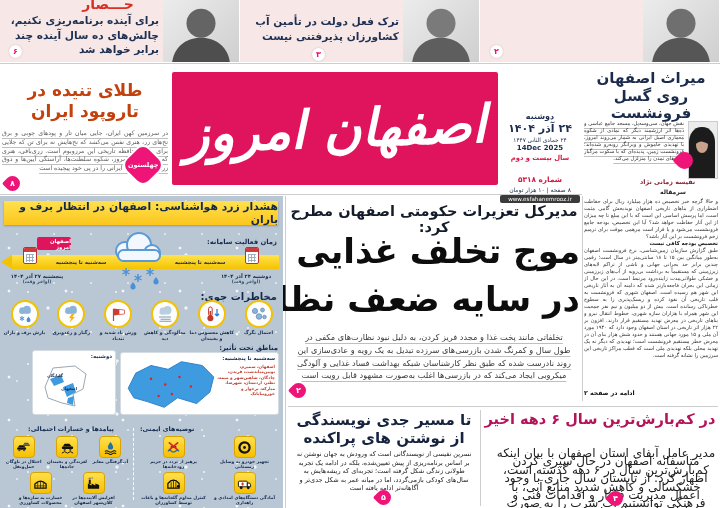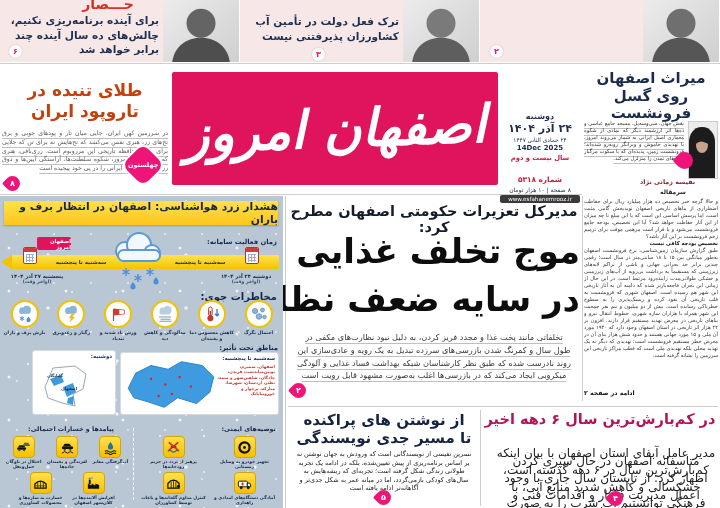--- a/index.html
+++ b/index.html
@@ -125,21 +125,21 @@
      border:2px solid #f2c200;display:flex;align-items:center;justify-content:center}
   .hz .hz-lb{margin-top:2px;font-size:4.6px;line-height:5.6px;font-weight:700}
   #wx-rg-label{position:absolute;right:5px;top:148px;font-size:6.8px;font-weight:800}
   .mapbox{position:absolute;background:#fff;border:1px solid #d4dce2;border-radius:3px;overflow:hidden}
   .map-title{position:absolute;right:3px;top:2px;font-size:5.4px;font-weight:800;color:#13294e}
   .map-cities{position:absolute;right:3px;top:11px;width:58px;font-size:4.2px;line-height:5.4px;
      color:#c0392b;text-align:right;font-weight:700}
   .map-tag{position:absolute;font-size:4px;color:#13294e;font-weight:700}
   #wx-dmg-label{position:absolute;left:8px;top:229px;width:126px;text-align:center;
      font-size:6.4px;font-weight:800}
-  #wx-tips-label{position:absolute;left:140px;top:229px;width:136px;text-align:right;
+  #wx-tips-label{position:absolute;left:140px;top:229px;width:136px;text-align:left;
      font-size:6.4px;font-weight:800}
   .ic-row{position:absolute;display:flex;justify-content:space-around}
   .sq-cell{text-align:center}
   .sq-ic{width:22px;height:22px;border-radius:4px;margin:0 auto;
      background:linear-gradient(#ffe14d,#f7bf00);border:1px solid #d9a400;
      display:flex;align-items:center;justify-content:center}
   .sq-lb{margin-top:1px;font-size:4.4px;line-height:5.3px;font-weight:700;color:#13294e}
   #wx-dash{position:absolute;left:133px;top:232px;height:72px;border-left:1px dashed #fff}
 </style>
 </head>
@@ -238,22 +238,22 @@
 
   <div id="kicker">مدیرکل تعزیرات حکومتی اصفهان مطرح کرد:</div>
   <div class="mh" style="top:228px">موج تخلف غذایی</div>
   <div class="mh" style="top:276px">در سایه ضعف نظارت</div>
   <div id="lead" class="ruled">تخلفاتی مانند پخت غذا و مجدد فریز کردن، به دلیل نبود نظارت‌های مکفی در طول سال و کمرنگ شدن بازرسی‌های سرزده تبدیل به یک رویه و عادی‌سازی این روند نادرست شده که طبق نظر کارشناسان شبکه بهداشت فساد غذایی و آلودگی میکروبی ایجاد می‌کند که در بازرسی‌ها اغلب به‌صورت مشهود قابل رویت است</div>
   <div class="pbadge" style="left:291px;top:383px">
     <span>۲</span>
   </div>
 
   <div id="bm-head">
+    <div>تا مسیر جدی نویسندگی</div>
     <div>از نوشتن های پراکنده</div>
-    <div>تا مسیر جدی نویسندگی</div>
   </div>
   <div id="bm-body">نسرین نفیسی از نویسندگانی است که ورودش به جهان نوشتن نه بر اساس برنامه‌ریزی از پیش تعیین‌شده، بلکه در ادامه یک تجربه طولانی زندگی شکل گرفته است؛ تجربه‌ای که ریشه‌هایش به سال‌های کودکی بازمی‌گردد، اما در میانه عمر به شکل جدی‌تر و آگاهانه‌تر ادامه یافته است</div>
   <div class="pbadge" style="left:376px;top:490px">
     <span>۵</span>
   </div>
 
   <div id="br-head">
     <div>در کم‌بارش‌ترین سال ۶ دهه اخیر</div>
   </div>
   <div id="br-body">مدیر عامل آبفای استان اصفهان با بیان اینکه متاسفانه اصفهان در حال سپری کردن کم‌بارش‌ترین سال در ۶ دهه گذشته است، اظهار کرد: از تابستان سال جاری با وجود خشکسالی و کاهش شدید منابع آبی، با اعمال مدیریت فشار و اقدامات فنی و فرهنگی توانستیم آب شرب را به صورت عادلانه در سراسر استان توزیع کنیم.</div>

